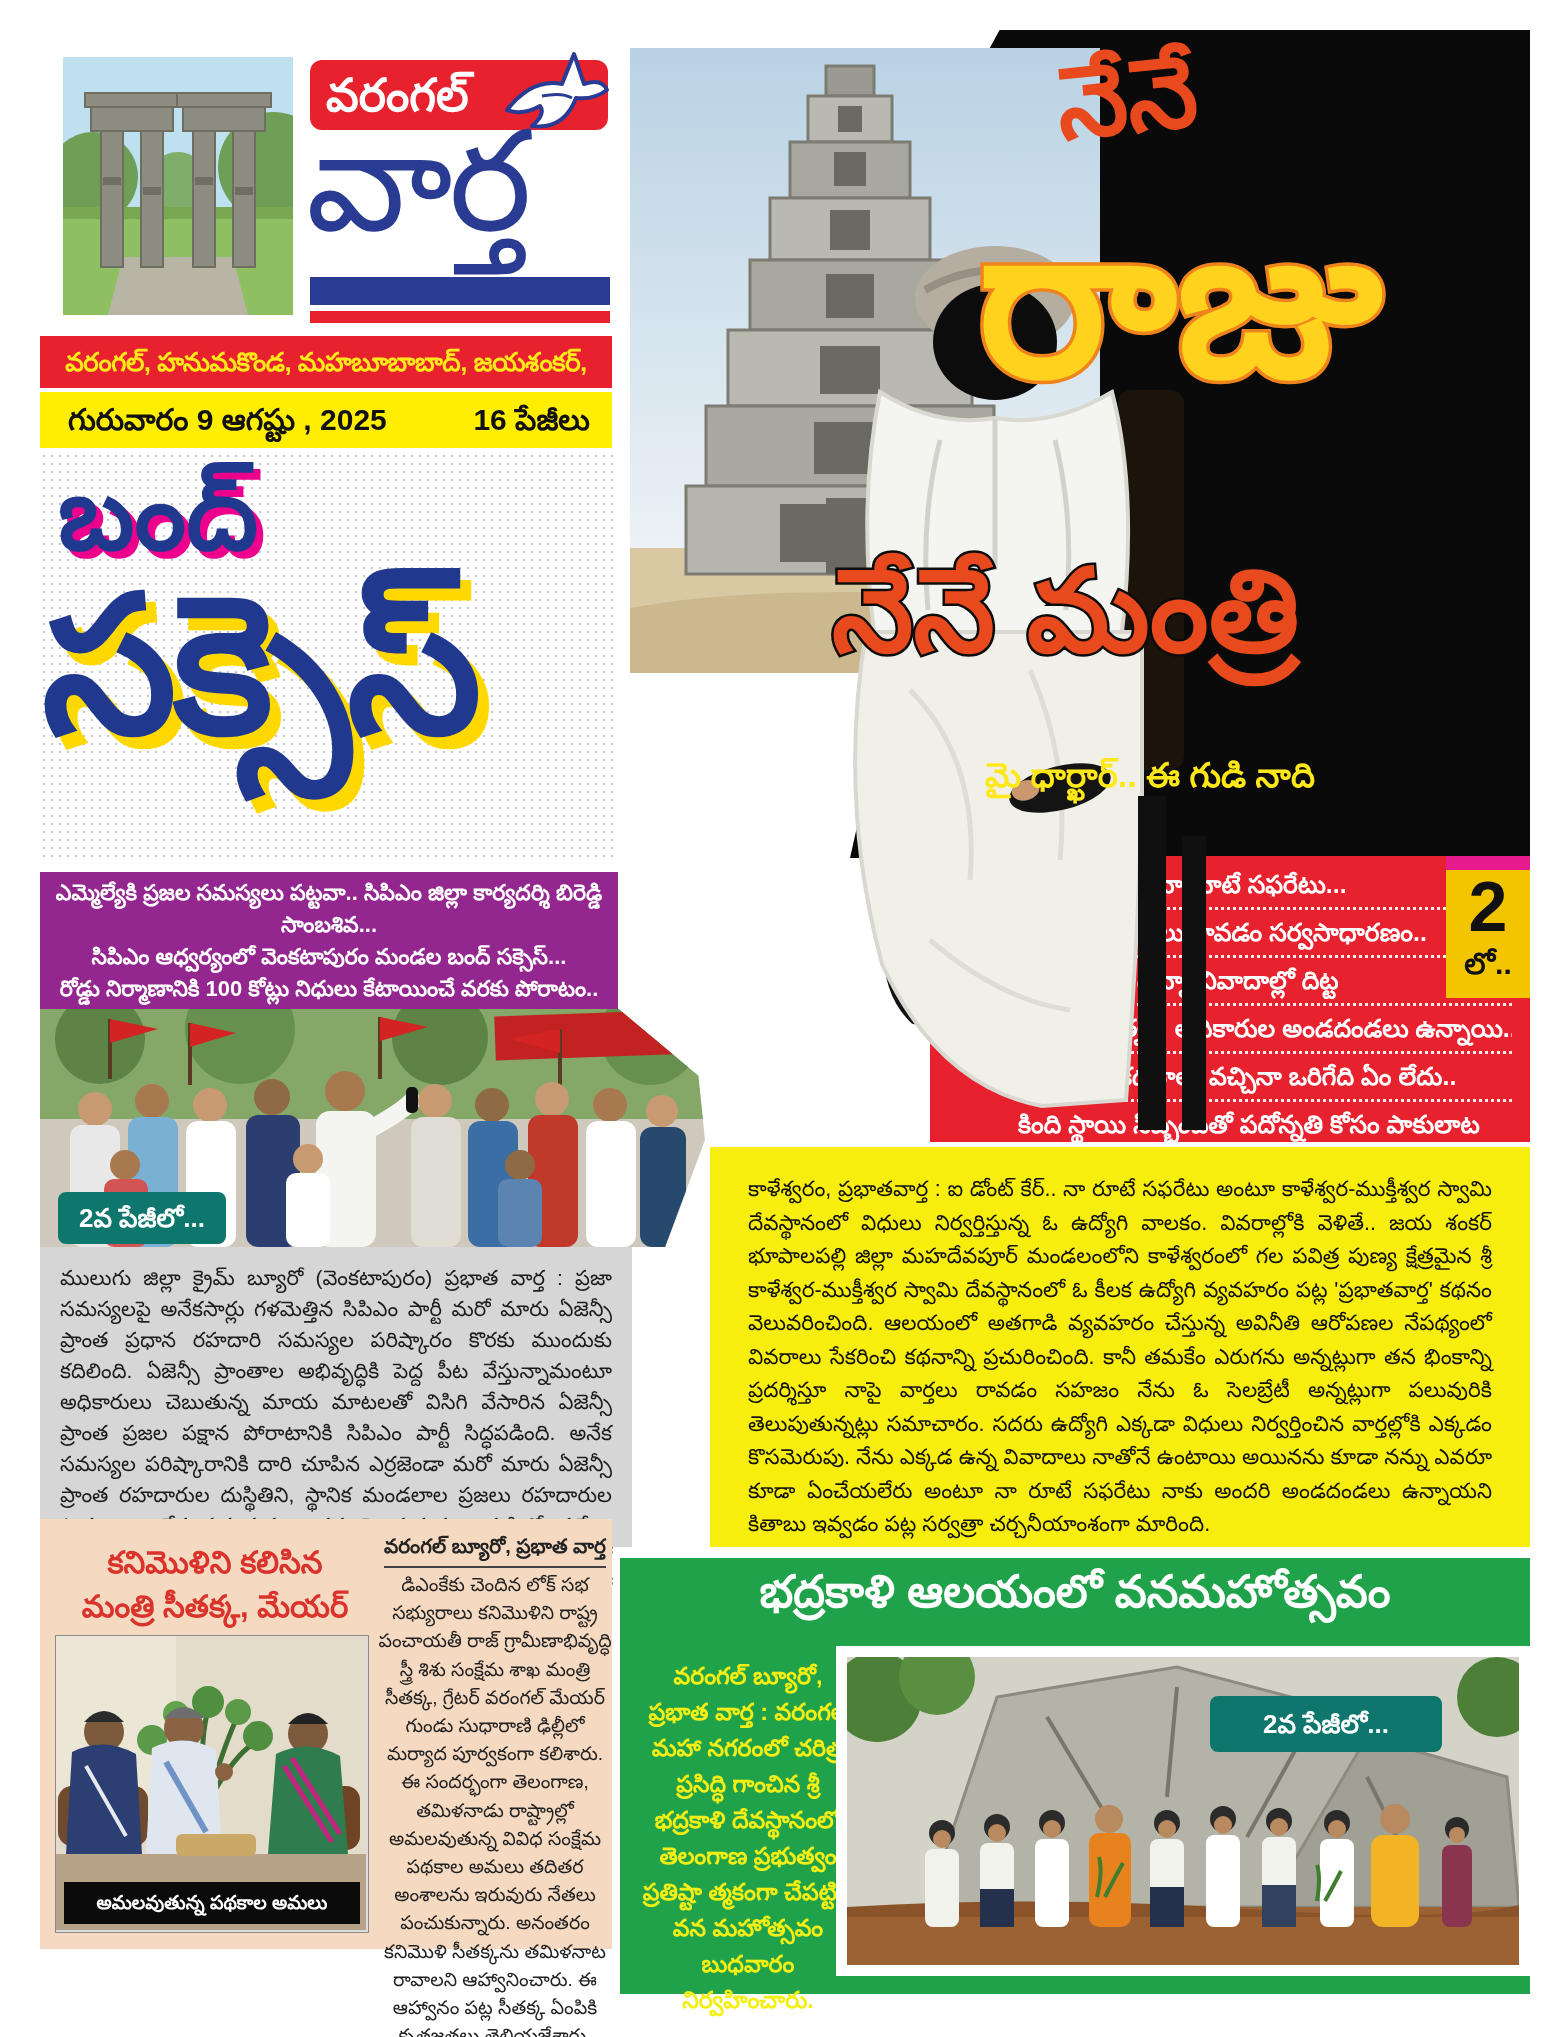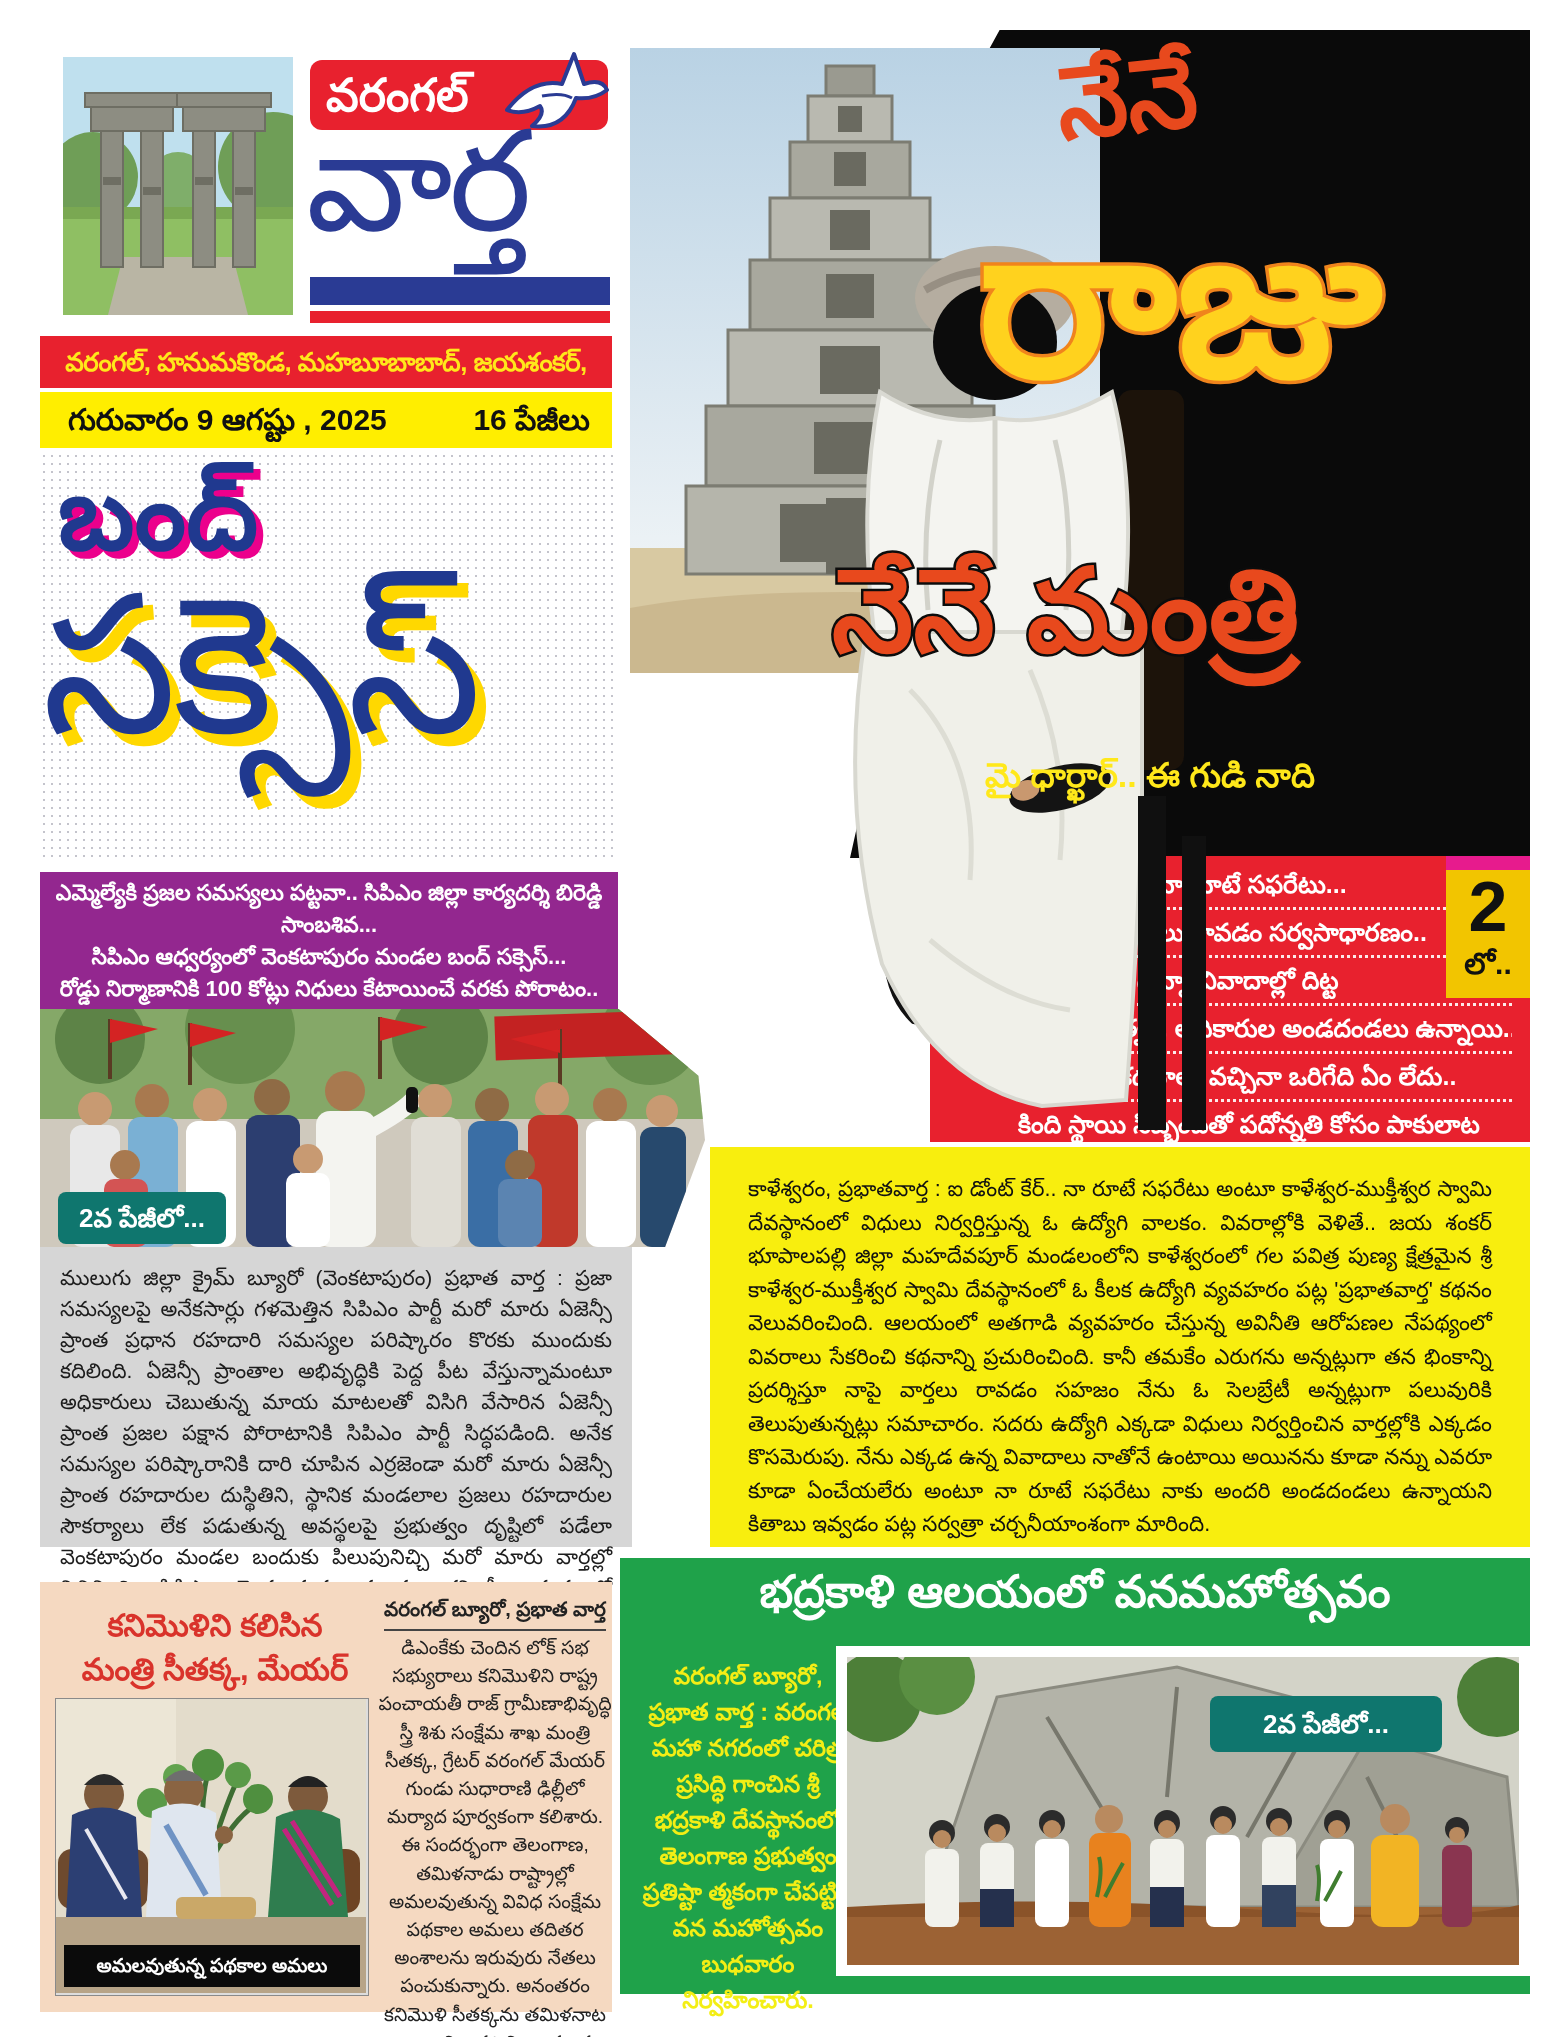--- a/index.html
+++ b/index.html
@@ -19,21 +19,21 @@
                  font-weight:800;font-size:26px;line-height:52px;text-align:center;letter-spacing:-0.5px;}
   .date-strip{left:40px;top:392px;width:572px;height:56px;background:#ffee00;}
   .date-text{position:absolute;left:28px;top:0;line-height:56px;font-size:30px;font-weight:900;color:#111;}
   .pages-text{position:absolute;right:22px;top:0;line-height:56px;font-size:30px;font-weight:900;color:#111;}
 
   
   .dotted-zone{left:40px;top:452px;width:575px;height:410px;background-color:#fff;
                background-image:radial-gradient(circle,#c4c4cc 1.3px,transparent 1.5px);background-size:8px 8px;}
   .hl-band{left:58px;top:458px;font-size:102px;font-weight:900;color:#20398f;
            text-shadow:7px 7px 0 #ec008c;line-height:1.1;}
-  .hl-success{left:42px;top:556px;font-size:192px;font-weight:400;color:#20398f;
+  .hl-success{left:42px;top:556px;font-size:192px;font-weight:700;color:#20398f;
               text-shadow:11px 12px 0 #ffd800;line-height:1.15;letter-spacing:-4px;}
 
   
   .purple-box{left:40px;top:872px;width:578px;height:137px;background:#93278f;color:#fff;
               text-align:center;padding-top:5px;box-sizing:border-box;}
   .purple-box p{margin:0;font-size:22px;font-weight:700;line-height:32px;}
 
   
   .crowd-photo{left:40px;top:1009px;width:665px;height:238px;overflow:hidden;
                clip-path:polygon(0 0,87% 0,99% 28%,100% 55%,94% 100%,0 100%);}
@@ -78,21 +78,21 @@
   .green-box{left:620px;top:1558px;width:910px;height:436px;background:#1fa24a;}
   .green-head{position:absolute;left:0;top:8px;width:100%;text-align:center;color:#fff;
               font-size:45px;font-weight:800;}
   .green-col{position:absolute;left:22px;top:100px;width:212px;text-align:center;color:#f3ee15;
              font-size:23.5px;font-weight:700;line-height:36px;}
   .green-photo-frame{position:absolute;left:216px;top:88px;width:694px;height:330px;background:#fff;
                      padding:11px;box-sizing:border-box;}
   .badge-green{left:1210px;top:1696px;width:232px;height:56px;line-height:56px;}
 
   
-  .pink-box{left:40px;top:1582px;width:572px;height:430px;background:#f5d9c1;}
+  .pink-box{left:40px;top:1519px;width:572px;height:430px;background:#f5d9c1;}
   .pink-h{position:absolute;left:10px;width:330px;text-align:center;color:#d9332b;
           font-size:31px;font-weight:800;line-height:44px;}
   .pink-h1{top:22px;} .pink-h2{top:66px;}
   .pink-dateline{position:absolute;left:340px;top:16px;width:230px;text-align:center;}
   .pink-dateline span{display:inline-block;font-size:20px;font-weight:800;color:#222;
                       border-bottom:2px solid #444;padding-bottom:3px;}
   .pink-body{position:absolute;left:338px;top:52px;width:234px;text-align:center;color:#222;
              font-size:19px;line-height:28.2px;}
   .pink-photo{position:absolute;left:15px;top:116px;width:312px;height:296px;border:1px solid #8a8a8a;
               overflow:hidden;background:#ddd;}

